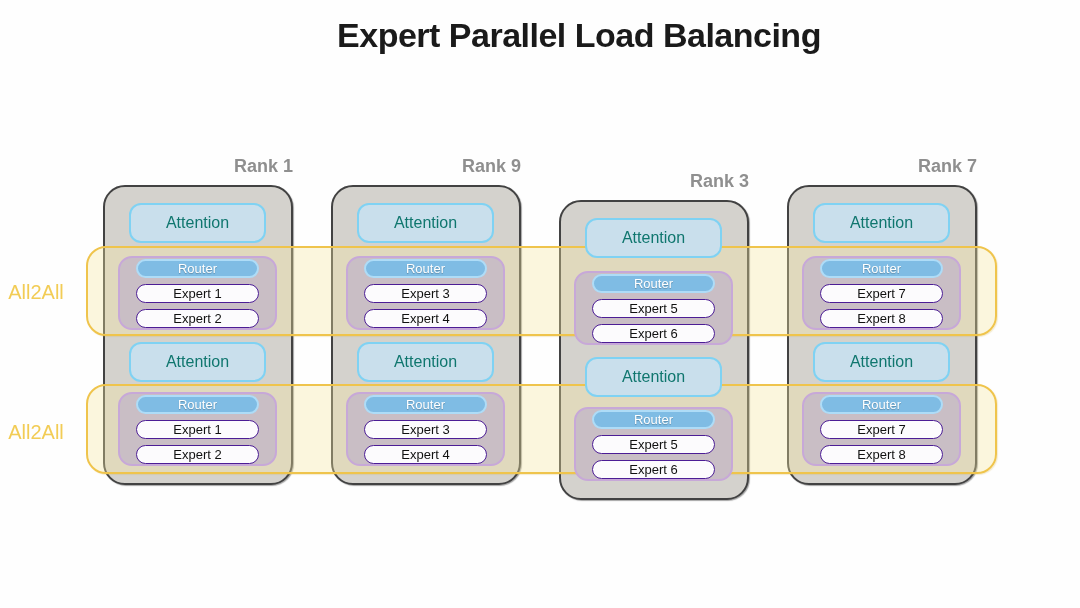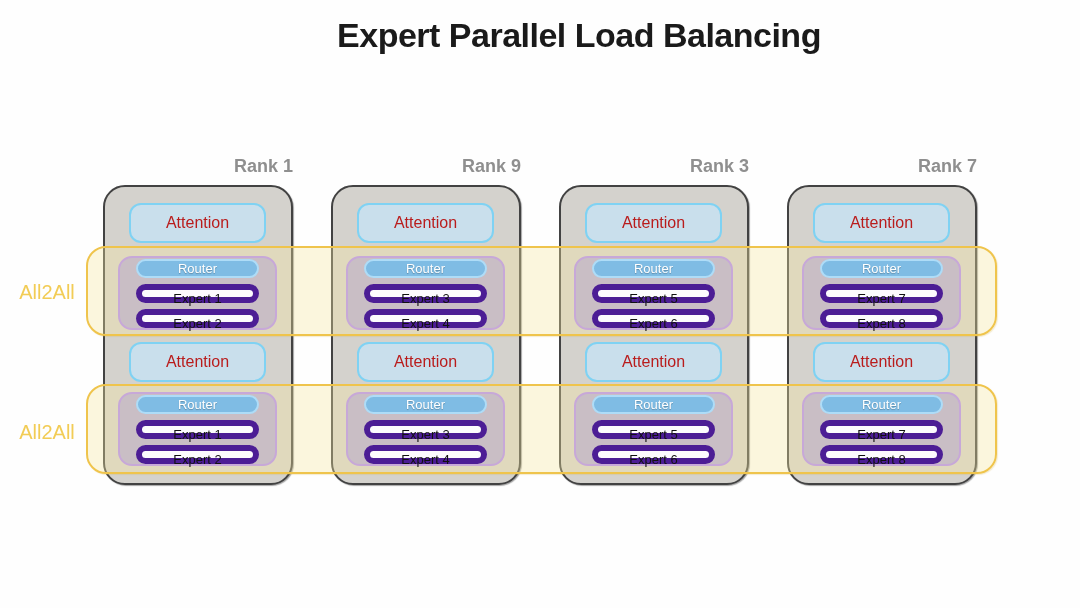--- a/index.html
+++ b/index.html
@@ -43,62 +43,62 @@
     width: 190px;
     height: 300px;
     box-sizing: border-box;
     background: var(--rank-fill, #d4d2cd);
     border: 2px solid var(--rank-border, #424242);
     border-radius: 22px;
     box-shadow: 1px 1px 1px rgba(0,0,0,0.35);
   }
   .r1 { left: 103px; }
   .r2 { left: 331px; }
-  .r3 { left: 559px; }
+  .r3 { left: 559px; margin-top: 15px; }
   .r4 { left: 787px; }
 
   .band {
     position: absolute;
     left: 86px;
     width: 911px;
     height: 90px;
     box-sizing: border-box;
     background: rgba(246, 233, 160, 0.35);
     border: 2px solid var(--band-border, #efc44c);
     border-radius: 20px;
     z-index: 2;
     box-shadow: 1px 1px 1px rgba(214,178,70,0.25);
   }
   .band1 { top: 246px; }
   .band2 { top: 384px; }
 
   .band-label {
     position: absolute;
-    left: 14px;
+    left: 3px;
     width: 66px;
     height: 22px;
     line-height: 22px;
     text-align: center;
     font-size: 20px;
     color: var(--band-label, #f2cc55);
     z-index: 2;
   }
   .bl1 { top: 281px; }
   .bl2 { top: 421px; }
 
   .attention {
     position: absolute;
     left: 24px;
     width: 137px;
     height: 40px;
     box-sizing: border-box;
     line-height: 36px;
     text-align: center;
     font-size: 16px;
-    color: #b91c1c;
+    color: #0f766e;
     background: var(--attention-fill, #c9dfec);
     border: 2px solid var(--attention-border, #7fd2f3);
     border-radius: 12px;
     z-index: 3;
   }
   .a1 { top: 16px; }
   .a2 { top: 155px; }
 
   .group {
     position: absolute;
@@ -134,21 +134,21 @@
   }
   .expert {
     width: 123px;
     height: 19px;
     box-sizing: border-box;
     line-height: 17px;
     text-align: center;
     font-size: 13px;
     color: #111111;
     background: #fcfbfd;
-    border: 6px solid #4c1d95;
+    border: 1px solid #4c1d95;
     border-radius: 10px;
   }
 </style>
 </head>
 <body>
 
 <div id="stage">
 
   <div class="title">Expert Parallel Load Balancing</div>
 

